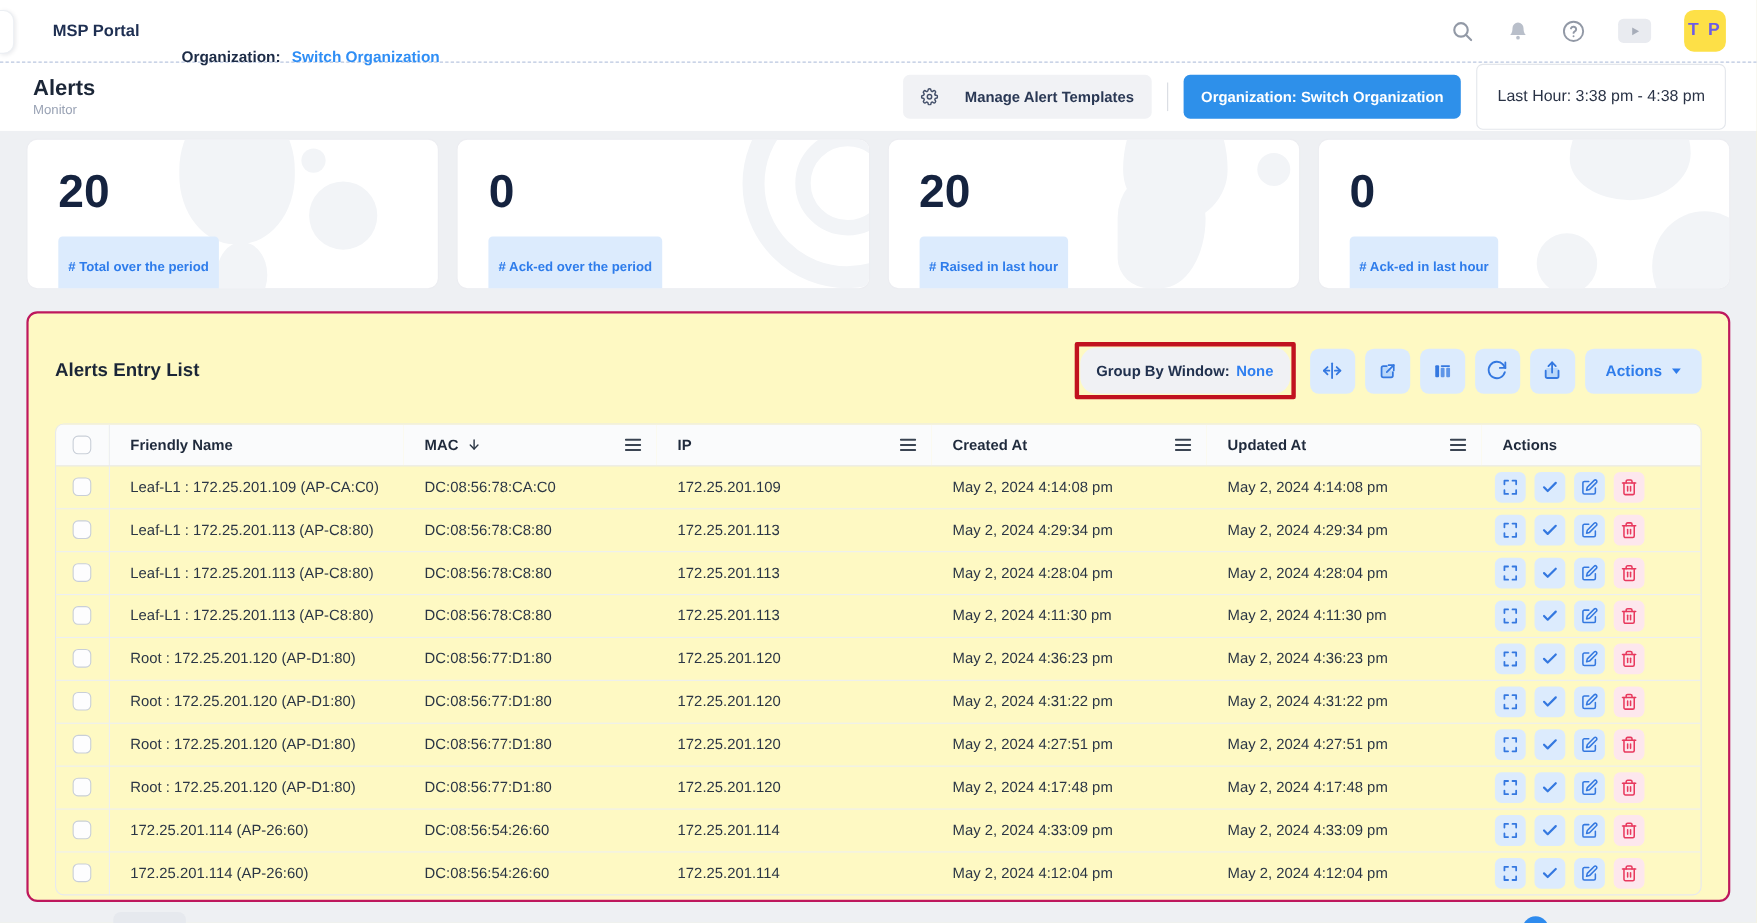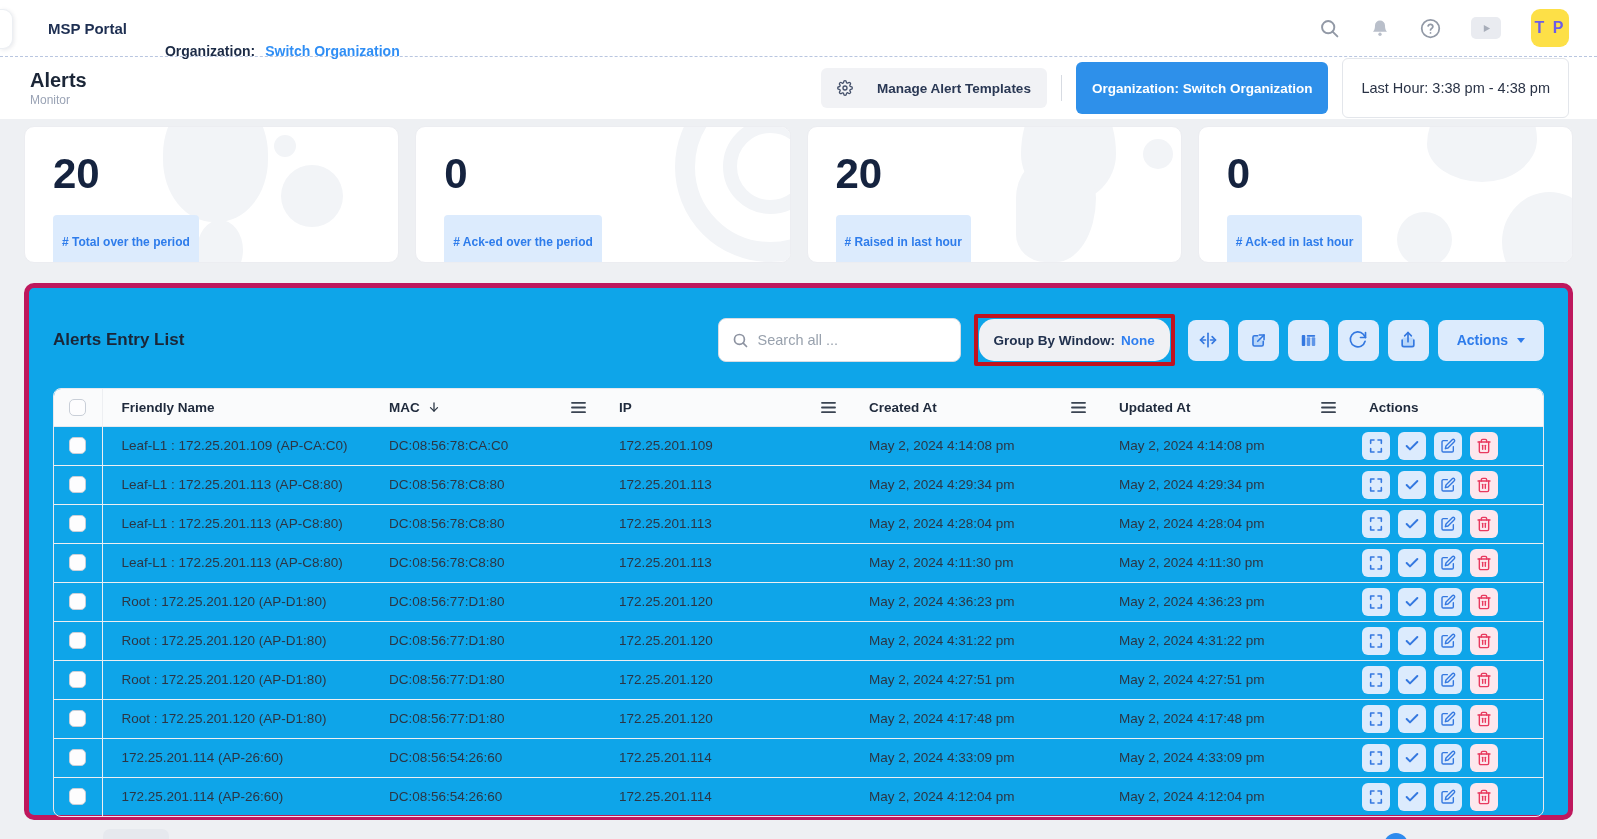--- a/index.html
+++ b/index.html
@@ -19,33 +19,33 @@
   .avatar { width:38px; height:38px; border-radius:9px; background:#fde047; color:#6c5ce7; display:flex; align-items:center; justify-content:center; font-weight:700; font-size:16px; letter-spacing:2px; cursor:pointer; }
 
   
   .page-header { background:#fff; height:62px; display:flex; align-items:center; padding:0 28px 0 30px; }
   .ph-title { font-size:20px; font-weight:700; color:#1b2637; line-height:1.15; }
   .ph-sub { font-size:12px; color:#9aa3b5; margin-top:1px; }
   .ph-right { margin-left:auto; display:flex; align-items:center; gap:14px; }
   .btn { border:none; cursor:pointer; font-family:inherit; display:flex; align-items:center; border-radius:6px; }
   .btn-grey { background:#f1f2f5; height:40px; padding:0 16px; gap:24px; color:#2a3854; font-weight:700; font-size:13.5px; }
   .vdivider { width:1px; height:26px; background:#d7dbe2; }
-  .btn-blue { background:#2e90ea; height:52px; padding:0 16px; color:#fff; font-weight:700; font-size:13.5px; }
+  .btn-blue { background:#2e90ea; height:40px; padding:0 16px; color:#fff; font-weight:700; font-size:13.5px; }
   .btn-time { background:#fff; border:1px solid #e3e6eb; height:60px; padding:0 18px; color:#2a3346; font-size:14.5px; font-weight:500; }
 
   
   .stats { display:flex; gap:16px; padding:7px 24px 0; }
   .stat-card { flex:1; height:137px; background:#fff; border:1px solid #ecedf1; border-radius:10px; position:relative; overflow:hidden; padding:26px 28px; }
   .stat-value { font-size:42px; font-weight:800; color:#15233f; line-height:1; position:relative; z-index:1; }
   .stat-badge { display:inline-block; margin-top:20px; background:#dcebfd; color:#2e7ceb; font-size:12px; font-weight:700; padding:20px 9px; border-radius:4px; position:relative; z-index:1; }
   .deco { position:absolute; border-radius:50%; background:#f2f4f7; }
   .deco-ring { position:absolute; border-radius:50%; border:20px solid #f2f4f7; background:transparent; }
 
   
-  .panel { margin:20px 24px 0; background:#0ea5e9; border:5px solid #be185d; border-radius:10px; height:537px; padding:0 24px; }
+  .panel { margin:20px 24px 0; background:#fef9c3; border:2px solid #be185d; border-radius:10px; height:537px; padding:0 24px; }
   .panel-header { display:flex; align-items:center; padding:26px 0 22px; }
   .panel-title { font-size:17px; font-weight:700; color:#1b2637; }
   .panel-controls { margin-left:auto; display:flex; align-items:center; gap:9px; }
   .searchbox { width:243px; height:44px; border:1px solid #d8dce3; border-radius:8px; display:flex; align-items:center; padding:0 13px; gap:9px; color:#98a1ad; background:#fff; }
   .searchbox input { border:none; outline:none; flex:1; font-size:14.5px; font-family:inherit; color:#2b3645; min-width:0; }
   .searchbox input::placeholder { color:#98a1ad; }
   .redbox { border:4px solid #c1121f; border-radius:2px; padding:1px; margin:0 4px; }
   .groupby-btn { background:#f0f1f4; height:42px; padding:0 15px; gap:6px; font-size:13.5px; font-weight:700; color:#21314e; border-radius:15px; }
   .groupby-none { color:#2f7ff0; }
   .icon-btn { width:41px; height:41px; border-radius:8px; background:#dcebfd; color:#3478e0; display:flex; align-items:center; justify-content:center; border:none; cursor:pointer; }
@@ -161,29 +161,20 @@
     <div class="deco" style="width:55px;height:55px;right:120px;bottom:-5px;"></div>
     <div class="stat-value">0</div>
     <span class="stat-badge"># Ack-ed in last hour</span>
   </div>
 </div>
 
 <section class="panel">
   <div class="panel-header">
     <span class="panel-title">Alerts Entry List</span>
     <div class="panel-controls">
-      <div class="searchbox">
-        <span style="display:flex">
-          <svg width="17" height="17" viewBox="0 0 24 24" fill="none" stroke="#8d93a1" stroke-width="2.4" stroke-linecap="round">
-              <circle cx="10.5" cy="10.5" r="7"></circle>
-              <line x1="15.8" y1="15.8" x2="20.5" y2="20.5"></line>
-            </svg>
-        </span>
-        <input type="text" placeholder="Search all ..." style="">
-      </div>
       <div class="redbox">
         <button class="btn groupby-btn">
           <span>Group By Window:</span>
           <span class="groupby-none">None</span>
         </button>
       </div>
       <button class="icon-btn">
         <svg width="20" height="20" viewBox="0 0 24 24" fill="none" stroke="currentColor" stroke-width="2" stroke-linecap="round" stroke-linejoin="round">
             <line x1="12" y1="4" x2="12" y2="20"></line>
             <polyline points="7 8 3 12 7 16"></polyline>

